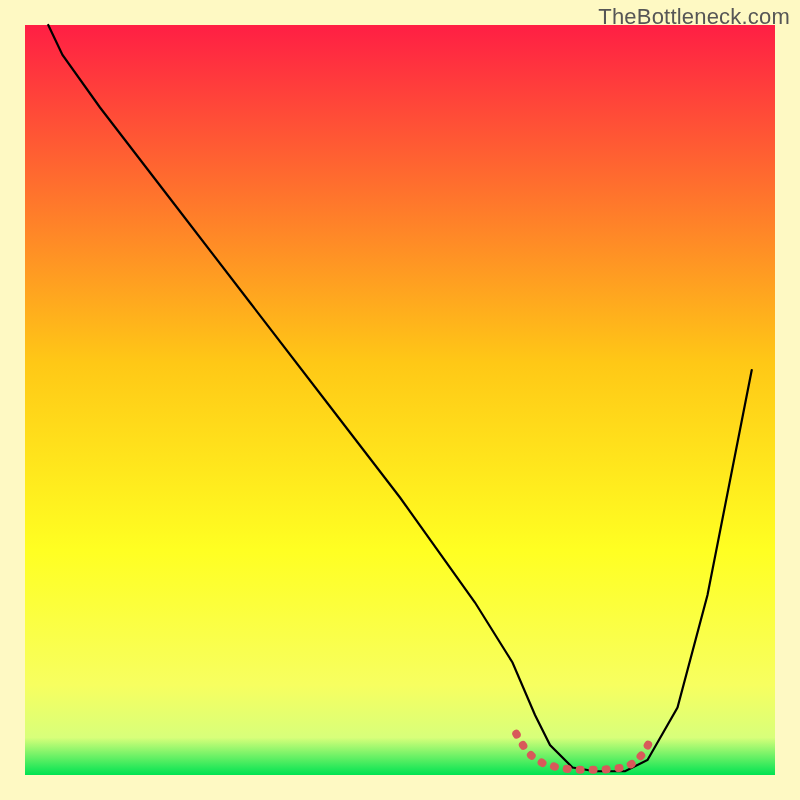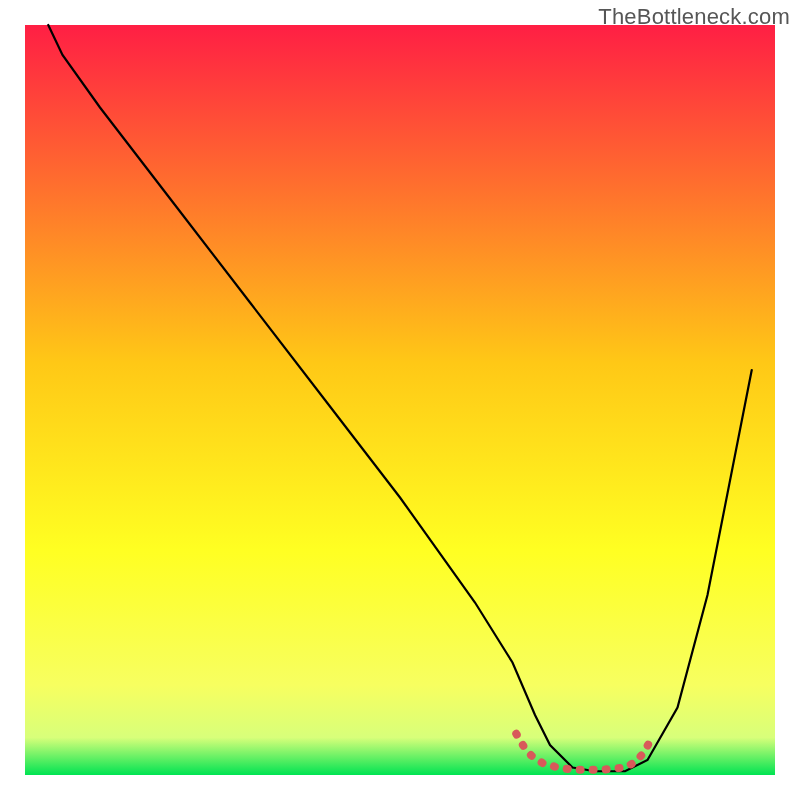--- a/index.html
+++ b/index.html
@@ -1,21 +1,21 @@
 <!DOCTYPE html>
 <html><head>
 <meta charset="utf-8">
 <style>
   * { margin: 0; padding: 0; box-sizing: border-box; }
   html, body { width: 800px; height: 800px; overflow: hidden; background: #000; }
   .container {
     position: relative;
     width: 800px;
     height: 800px;
-    background: #ffffff;
+    background: #fef9c3;
   }
   .watermark {
     position: absolute;
     top: 4px;
     right: 10px;
     font-family: Arial, Helvetica, sans-serif;
     font-size: 22px;
     font-weight: 500;
     color: #565656;
     letter-spacing: 0.2px;

